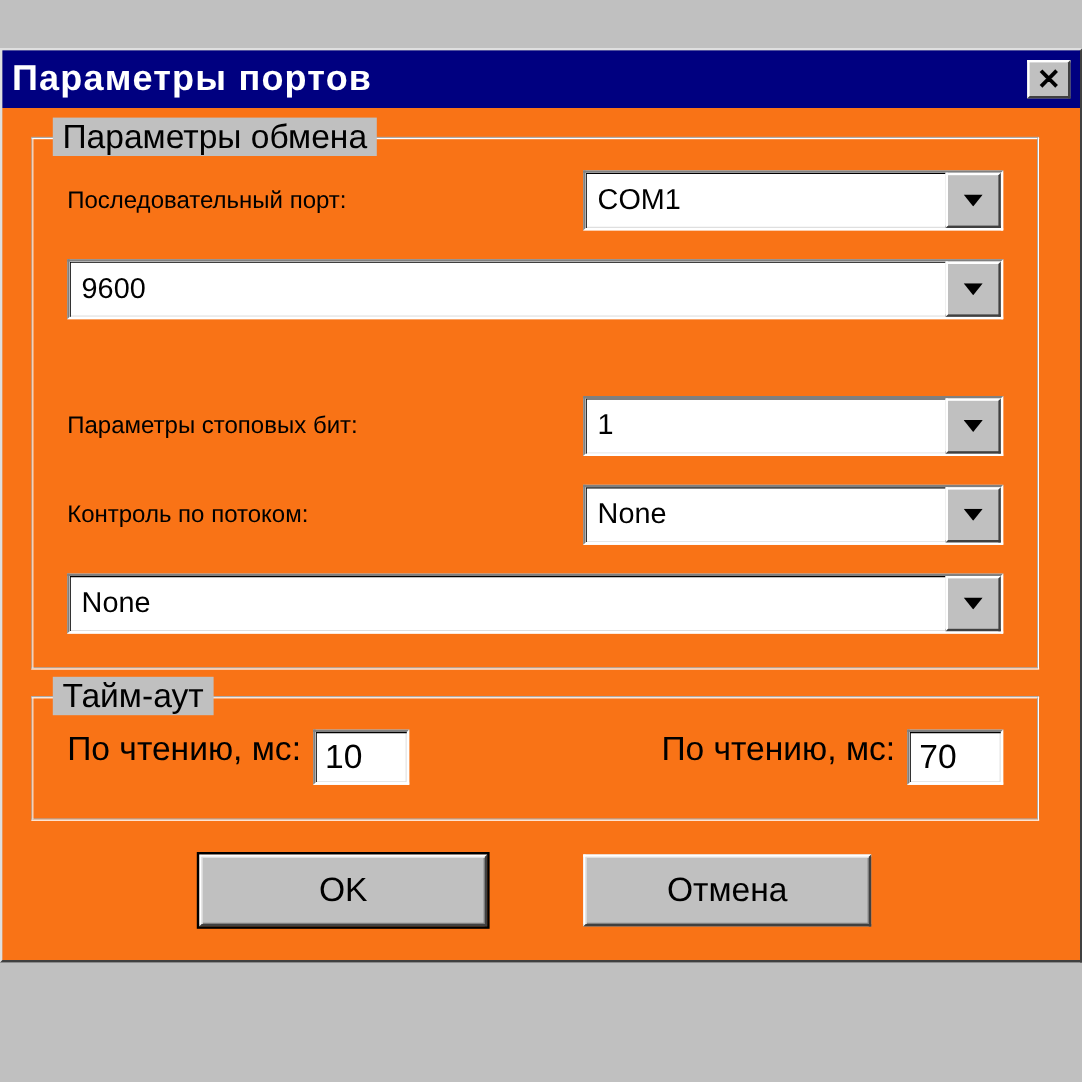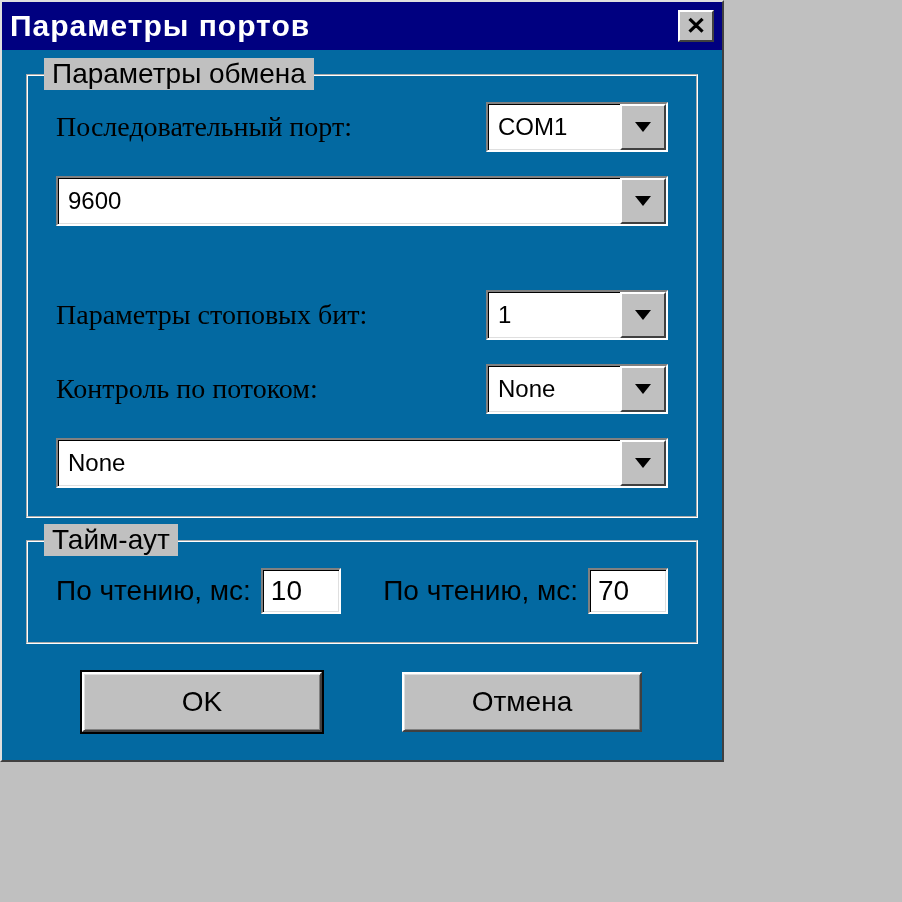--- a/index.html
+++ b/index.html
@@ -6,24 +6,25 @@
   body {
     margin: 0;
     padding: 0;
     font-family: Arial, sans-serif;
     background: #c0c0c0;
     width: 902px;
     height: 902px;
     overflow: hidden;
   }
   .window {
-    width: 724px;
+    width: 902px;
     background: #c0c0c0;
     border: 2px solid;
     border-color: #dfdfdf #404040 #404040 #dfdfdf;
+    margin-top: 40px;
   }
   .titlebar {
     background: #000080;
     color: #fff;
     font-size: 30px;
     font-weight: bold;
     padding: 4px 8px;
     display: flex;
     align-items: center;
     justify-content: space-between;
@@ -42,22 +43,22 @@
     display: flex;
     align-items: center;
     justify-content: center;
     font-weight: bold;
     font-size: 24px;
     color: #000;
     cursor: pointer;
     font-family: Arial;
   }
   .client {
-    padding: 24px 24px 28px 24px;
-    background: #0369a1;
+    padding: 24px 34px 28px 24px;
+    background: #f97316;
   }
   .groupbox {
     border: 2px groove #fff;
     position: relative;
     padding: 26px 28px 28px 28px;
     margin-bottom: 22px;
   }
   .groupbox-title {
     position: absolute;
     top: -18px;
@@ -69,24 +70,24 @@
     color: #000;
   }
   .row {
     display: flex;
     align-items: center;
     margin-bottom: 24px;
   }
   .row:last-child { margin-bottom: 0; }
   .gap-row { height: 40px; }
   .label {
-    font-size: 28px;
+    font-size: 20px;
     color: #000;
     flex: 0 0 430px;
-    font-family: Liberation Serif, serif;
+    font-family: Liberation Sans, sans-serif;
   }
   .combo {
     display: flex;
     flex: 1;
     height: 50px;
     background: #fff;
     border: 2px solid;
     border-color: #808080 #fff #fff #808080;
     box-shadow: inset 1px 1px 0 #000, inset -1px -1px 0 #dfdfdf;
   }
@@ -105,21 +106,20 @@
     border: 2px solid;
     border-color: #fff #404040 #404040 #fff;
     display: flex;
     align-items: center;
     justify-content: center;
     cursor: pointer;
   }
   .combo-btn svg { width: 16px; height: 10px; }
   .timeout-row {
     display: flex;
-    align-items: center;
     gap: 10px;
   }
   .tlabel {
     font-size: 28px;
     color: #000;
     font-family: Arial, sans-serif;
   }
   .textbox {
     width: 80px;
     height: 46px;

